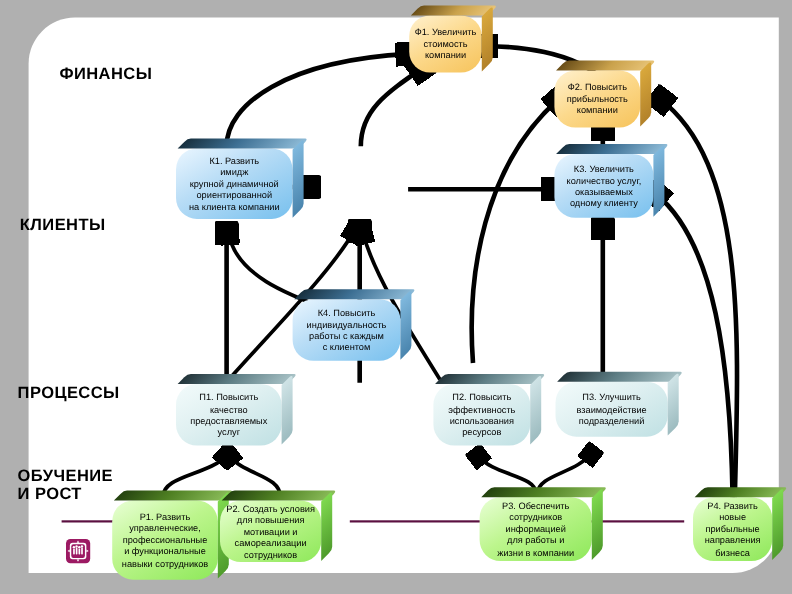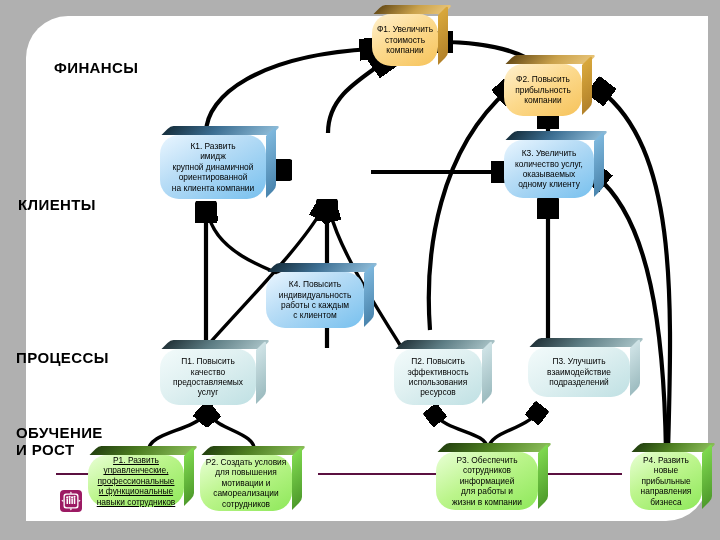--- a/index.html
+++ b/index.html
@@ -200,25 +200,25 @@
   <div class="node n-pro" style="left:160px;top:349px;width:96px;height:56px;">П1. Повысить
 качество
 предоставляемых
 услуг</div>
 
   <div class="node n-pro" style="left:394px;top:349px;width:88px;height:56px;">П2. Повысить
 эффективность
 использования
 ресурсов</div>
 
-  <div class="node n-pro" style="left:528px;top:347px;width:102px;height:50px;">П3. Улучшить
+  <div class="node n-pro" style="left:505px;top:347px;width:102px;height:50px;">П3. Улучшить
 взаимодействие
 подразделений</div>
 
-  <div class="node n-lrn" style="left:88px;top:455px;width:96px;height:52px;text-decoration:underline;">Р1. Развить
+  <div class="node n-lrn" style="left:102px;top:455px;width:96px;height:72px;">Р1. Развить
 управленческие,
 профессиональные
 и функциональные
 навыки сотрудников</div>
 
   <div class="node n-lrn" style="left:200px;top:455px;width:92px;height:56px;">Р2. Создать условия
 для повышения
 мотивации и
 самореализации
 сотрудников</div>

